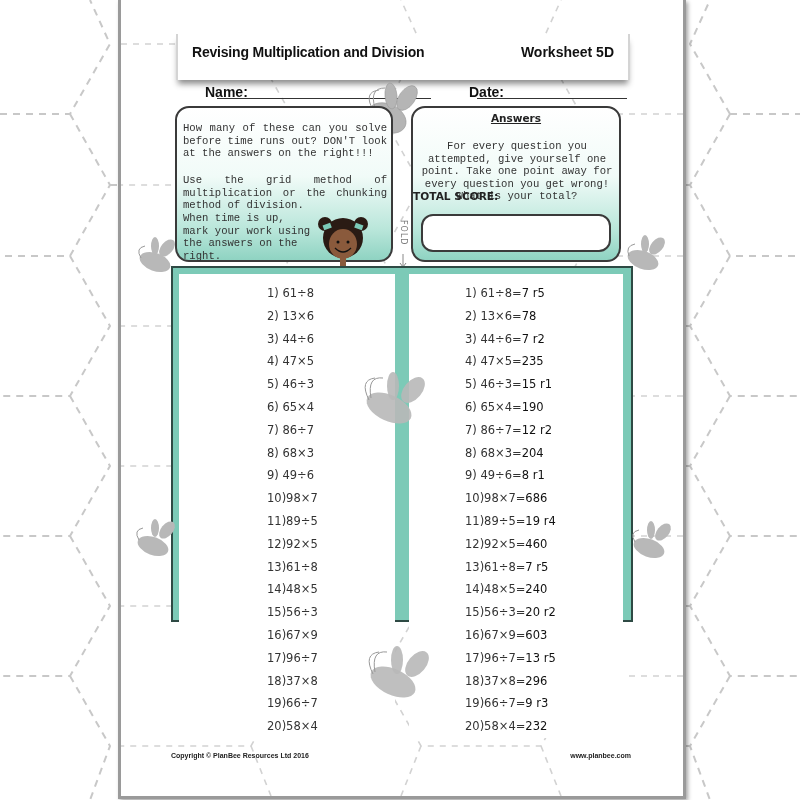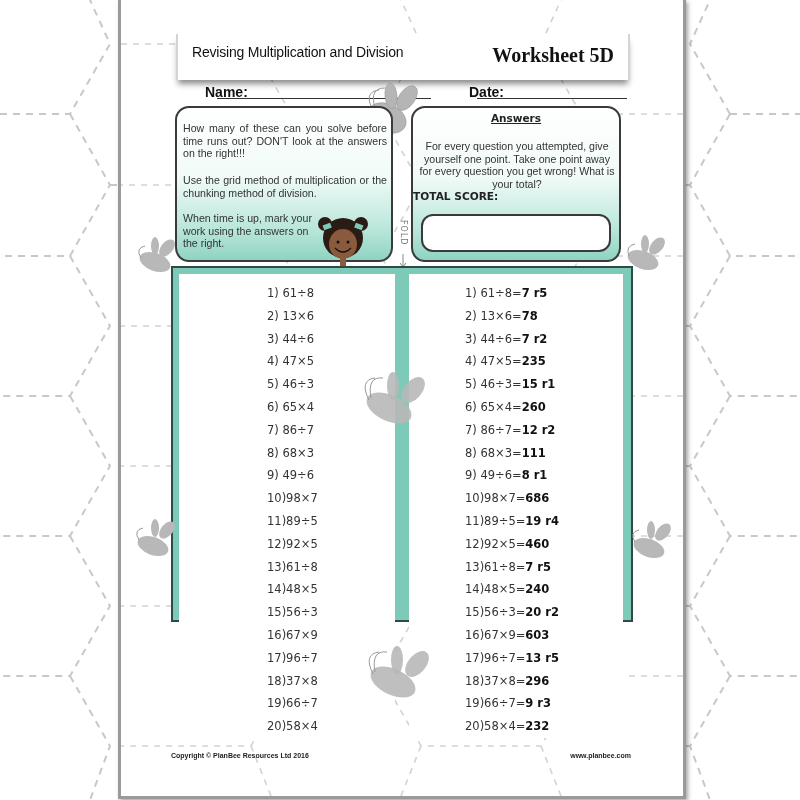--- a/index.html
+++ b/index.html
@@ -17,43 +17,43 @@
   }
   .page-hex { position: absolute; left: 0; top: 0; width: 562px; height: 796px; }
   .title-banner {
     position: absolute; left: 55px; top: 34px; width: 450px; height: 46px;
     background: #fff;
     border-left: 2px solid #d4d4d4; border-right: 2px solid #d4d4d4;
     box-shadow: 0 6px 6px -2px rgba(0,0,0,0.45);
   }
   .title-left {
     position: absolute; left: 14px; top: 10px;
-    font-family: "Liberation Sans", sans-serif; font-weight: normal; font-size: 14px; color: #111;
+    font-family: "Liberation Sans", sans-serif; font-weight: bold; font-size: 14px; color: #111;
     letter-spacing: -0.2px;
   }
   .title-right {
     position: absolute; right: 14px; top: 10px;
-    font-family: Liberation Serif, serif; font-weight: bold; font-size: 20px; color: #111;
+    font-family: Liberation Sans, sans-serif; font-weight: bold; font-size: 14px; color: #111;
   }
   .name-row, .date-row {
     position: absolute; top: 84px; font-family: "Liberation Sans", sans-serif; font-weight: bold; font-size: 14px; color: #111; margin-left: 32px;
   }
   .name-row { left: 52px; }
   .date-row { left: 316px; }
   .line { position: absolute; top: 98px; height: 0; border-bottom: 1px solid #333; }
   .box {
     position: absolute; border: 2px solid #3a3a3a; border-radius: 14px;
     background: linear-gradient(to bottom, #ffffff 0%, #f1fbf8 45%, #b9e6da 80%, #8fd3c2 100%);
     box-sizing: border-box;
     padding-left: 32px;
   }
   .box-left { left: 54px; top: 106px; width: 218px; height: 156px; }
   .box-right { left: 290px; top: 106px; width: 210px; height: 156px; }
   .box-text {
-    font-family: Liberation Sans, sans-serif; font-size: 10.6px; line-height: 12.6px; color: #333;
+    font-family: Liberation Mono, monospace; font-size: 10.6px; line-height: 12.6px; color: #333;
   }
   .bl-p1 { position: absolute; left: 6px; top: 14px; width: 204px; text-align: justify; }
   .bl-p2 { position: absolute; left: 6px; top: 66px; width: 204px; text-align: justify; }
   .bl-p3 { position: absolute; left: 6px; top: 104px; width: 132px; }
   .br-head {
     position: absolute; left: 0; top: 4px; width: 100%; text-align: center;
     font-size: 10.5px; font-weight: bold; text-decoration: underline; color: #222;
   }
   .br-p { position: absolute; left: 6px; top: 32px; width: 196px; text-align: center; }
   .br-total { position: absolute; left: 0; top: 82px; width: 100%; text-align: left; font-weight: bold; font-size: 10.6px; color: #222; }
@@ -74,21 +74,21 @@
     position: absolute; top: 6px; height: 464px; background: #fff;
   }
   .col-left { left: 6px; width: 216px; }
   .col-right { left: 236px; width: 214px; }
   .q-list { position: absolute; top: 12px; margin: 0; padding: 0; list-style: none; }
   .col-left .q-list { left: 88px; }
   .col-right .q-list { left: 56px; }
   .q-item {
     height: 22.8px; font-family: "DejaVu Sans", sans-serif; font-size: 11.5px; color: #333; white-space: nowrap;
   }
-  .ans { font-weight: bold; color: #111; }
+  .ans { font-weight: normal; color: #111; }
   .footer-left {
     position: absolute; left: 50px; top: 752px; font-family: "Liberation Sans", sans-serif;
     font-size: 7px; font-weight: bold; color: #222;
   }
   .footer-right {
     position: absolute; right: 52px; top: 752px; font-family: "Liberation Sans", sans-serif;
     font-size: 7px; font-weight: bold; color: #222;
   }
   .bee { position: absolute; }
 </style>
@@ -249,23 +249,23 @@
         <li class="q-item">20)58×4</li>
       </ul>
     </div>
     <div class="col col-right">
       <ul class="q-list">
         <li class="q-item"><span>1) 61÷8</span>=<span class="ans">7 r5</span></li>
         <li class="q-item"><span>2) 13×6</span>=<span class="ans">78</span></li>
         <li class="q-item"><span>3) 44÷6</span>=<span class="ans">7 r2</span></li>
         <li class="q-item"><span>4) 47×5</span>=<span class="ans">235</span></li>
         <li class="q-item"><span>5) 46÷3</span>=<span class="ans">15 r1</span></li>
-        <li class="q-item"><span>6) 65×4</span>=<span class="ans">260</span></li>
+        <li class="q-item"><span>6) 65×4</span>=<span class="ans">190</span></li>
         <li class="q-item"><span>7) 86÷7</span>=<span class="ans">12 r2</span></li>
-        <li class="q-item"><span>8) 68×3</span>=<span class="ans">111</span></li>
+        <li class="q-item"><span>8) 68×3</span>=<span class="ans">204</span></li>
         <li class="q-item"><span>9) 49÷6</span>=<span class="ans">8 r1</span></li>
         <li class="q-item"><span>10)98×7</span>=<span class="ans">686</span></li>
         <li class="q-item"><span>11)89÷5</span>=<span class="ans">19 r4</span></li>
         <li class="q-item"><span>12)92×5</span>=<span class="ans">460</span></li>
         <li class="q-item"><span>13)61÷8</span>=<span class="ans">7 r5</span></li>
         <li class="q-item"><span>14)48×5</span>=<span class="ans">240</span></li>
         <li class="q-item"><span>15)56÷3</span>=<span class="ans">20 r2</span></li>
         <li class="q-item"><span>16)67×9</span>=<span class="ans">603</span></li>
         <li class="q-item"><span>17)96÷7</span>=<span class="ans">13 r5</span></li>
         <li class="q-item"><span>18)37×8</span>=<span class="ans">296</span></li>

